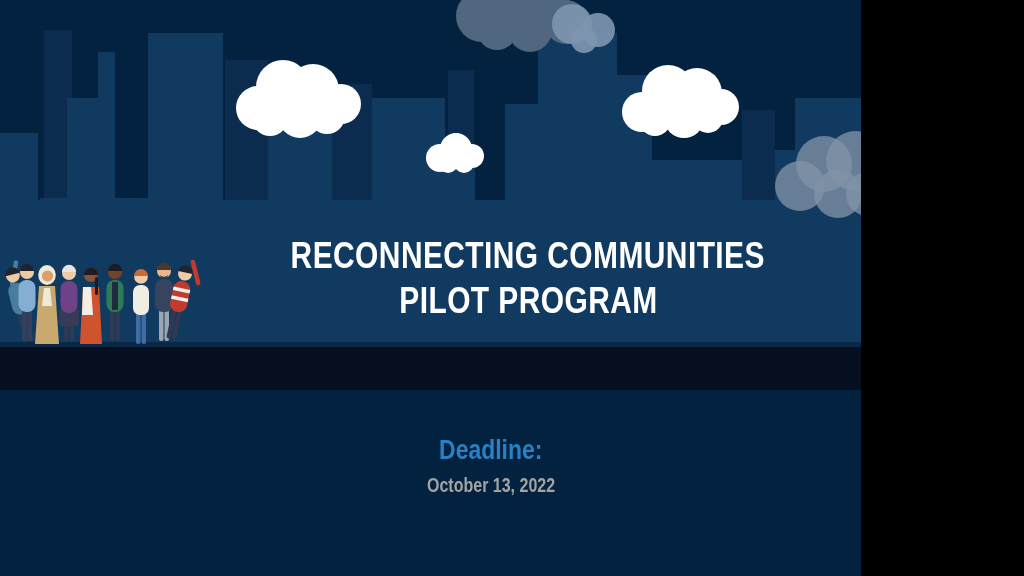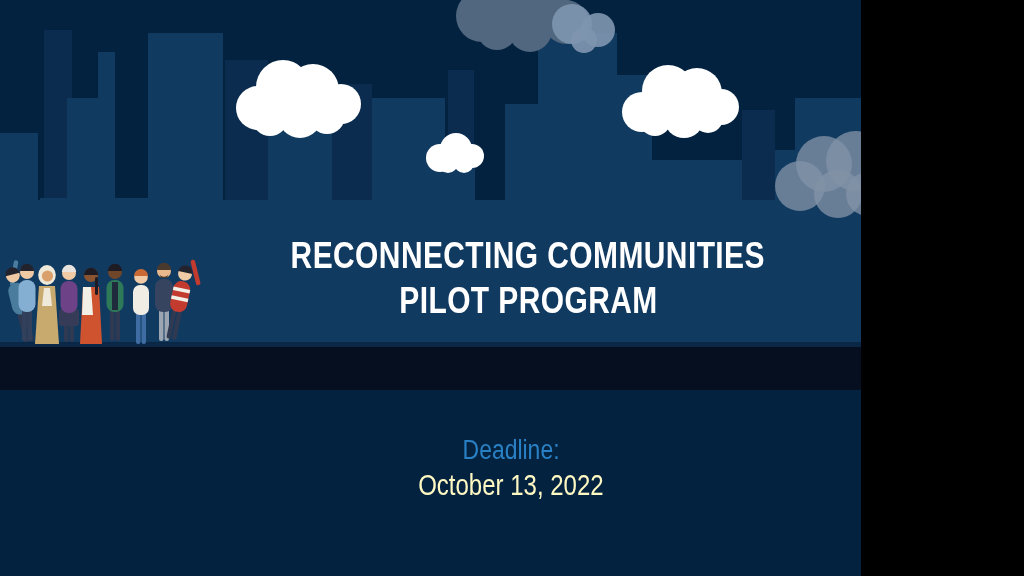--- a/index.html
+++ b/index.html
@@ -22,25 +22,25 @@
     border-top:5px solid #0A2746;box-sizing:border-box;
   }
   .title-block{
     position:absolute;top:233px;left:16px;width:1024px;
     text-align:center;color:var(--title-color,#FFFFFF);
     font-size:37px;font-weight:bold;line-height:45px;letter-spacing:.5px;
   }
   .condense{display:inline-block;white-space:nowrap;transform:scaleX(0.81);}
   .deadline-block{
     position:absolute;top:434px;left:0;width:982px;
-    text-align:center;font-weight:normal;margin-left:20px;
+    text-align:center;font-weight:bold;
   }
   .deadline-label{color:var(--accent-blue,#2980C4);font-size:27px;line-height:33px;}
   .deadline-label .condense{transform:scaleX(0.85);}
-  .deadline-date{color:#fef9c3;font-size:30px;line-height:36px;}
+  .deadline-date{color:#a3a3a3;font-size:20px;line-height:36px;}
   .deadline-date .condense{transform:scaleX(0.80);}
   .logo{position:absolute;top:8px;left:989px;width:19px;}
   .logo-square{width:19px;height:19px;background:var(--logo-blue,#2E86C8);}
   .logo-bar{width:19px;height:5px;background:#FFFFFF;margin-top:3px;}
   .people-left{position:absolute;left:0;top:252px;}
   .people-right{position:absolute;left:868px;top:247px;}
 </style>
 </head>
 <body>
 

